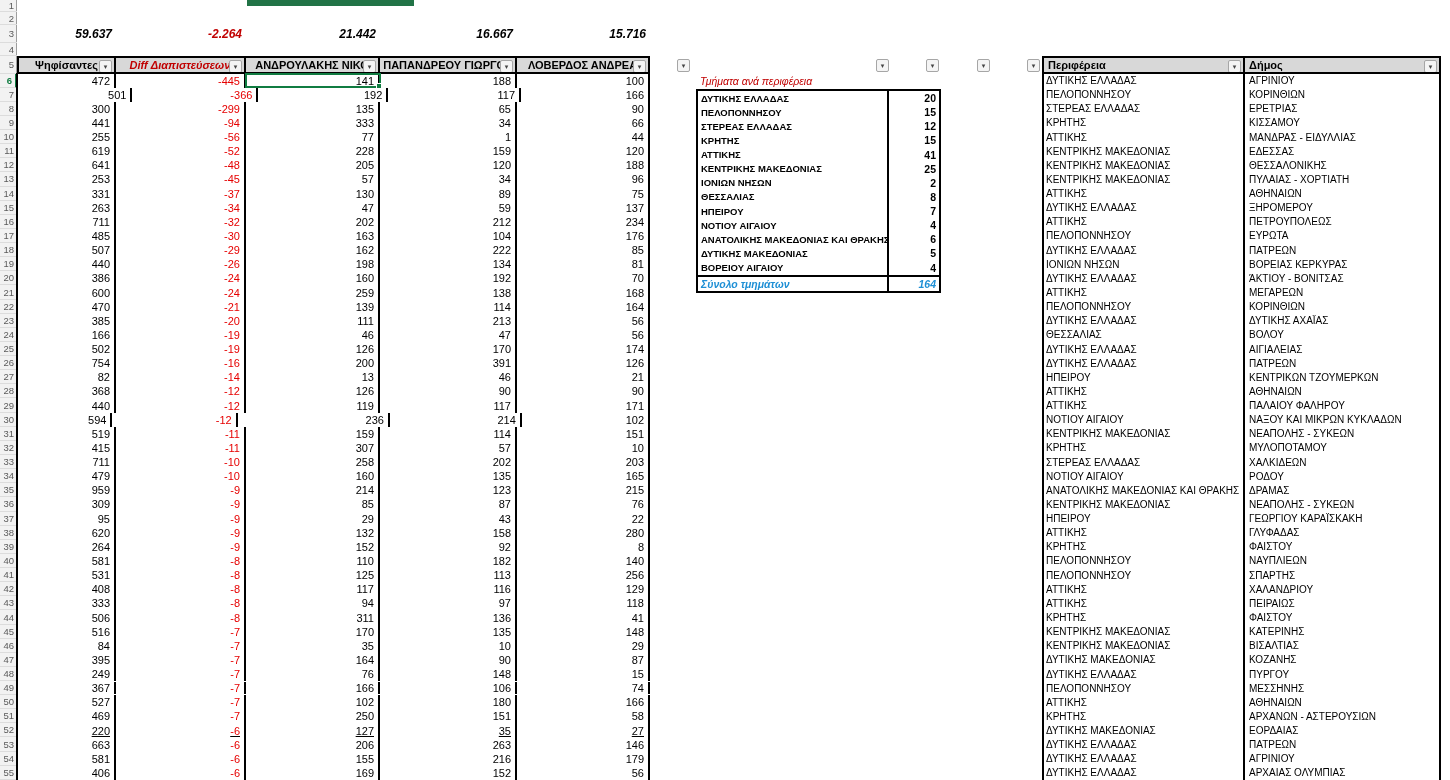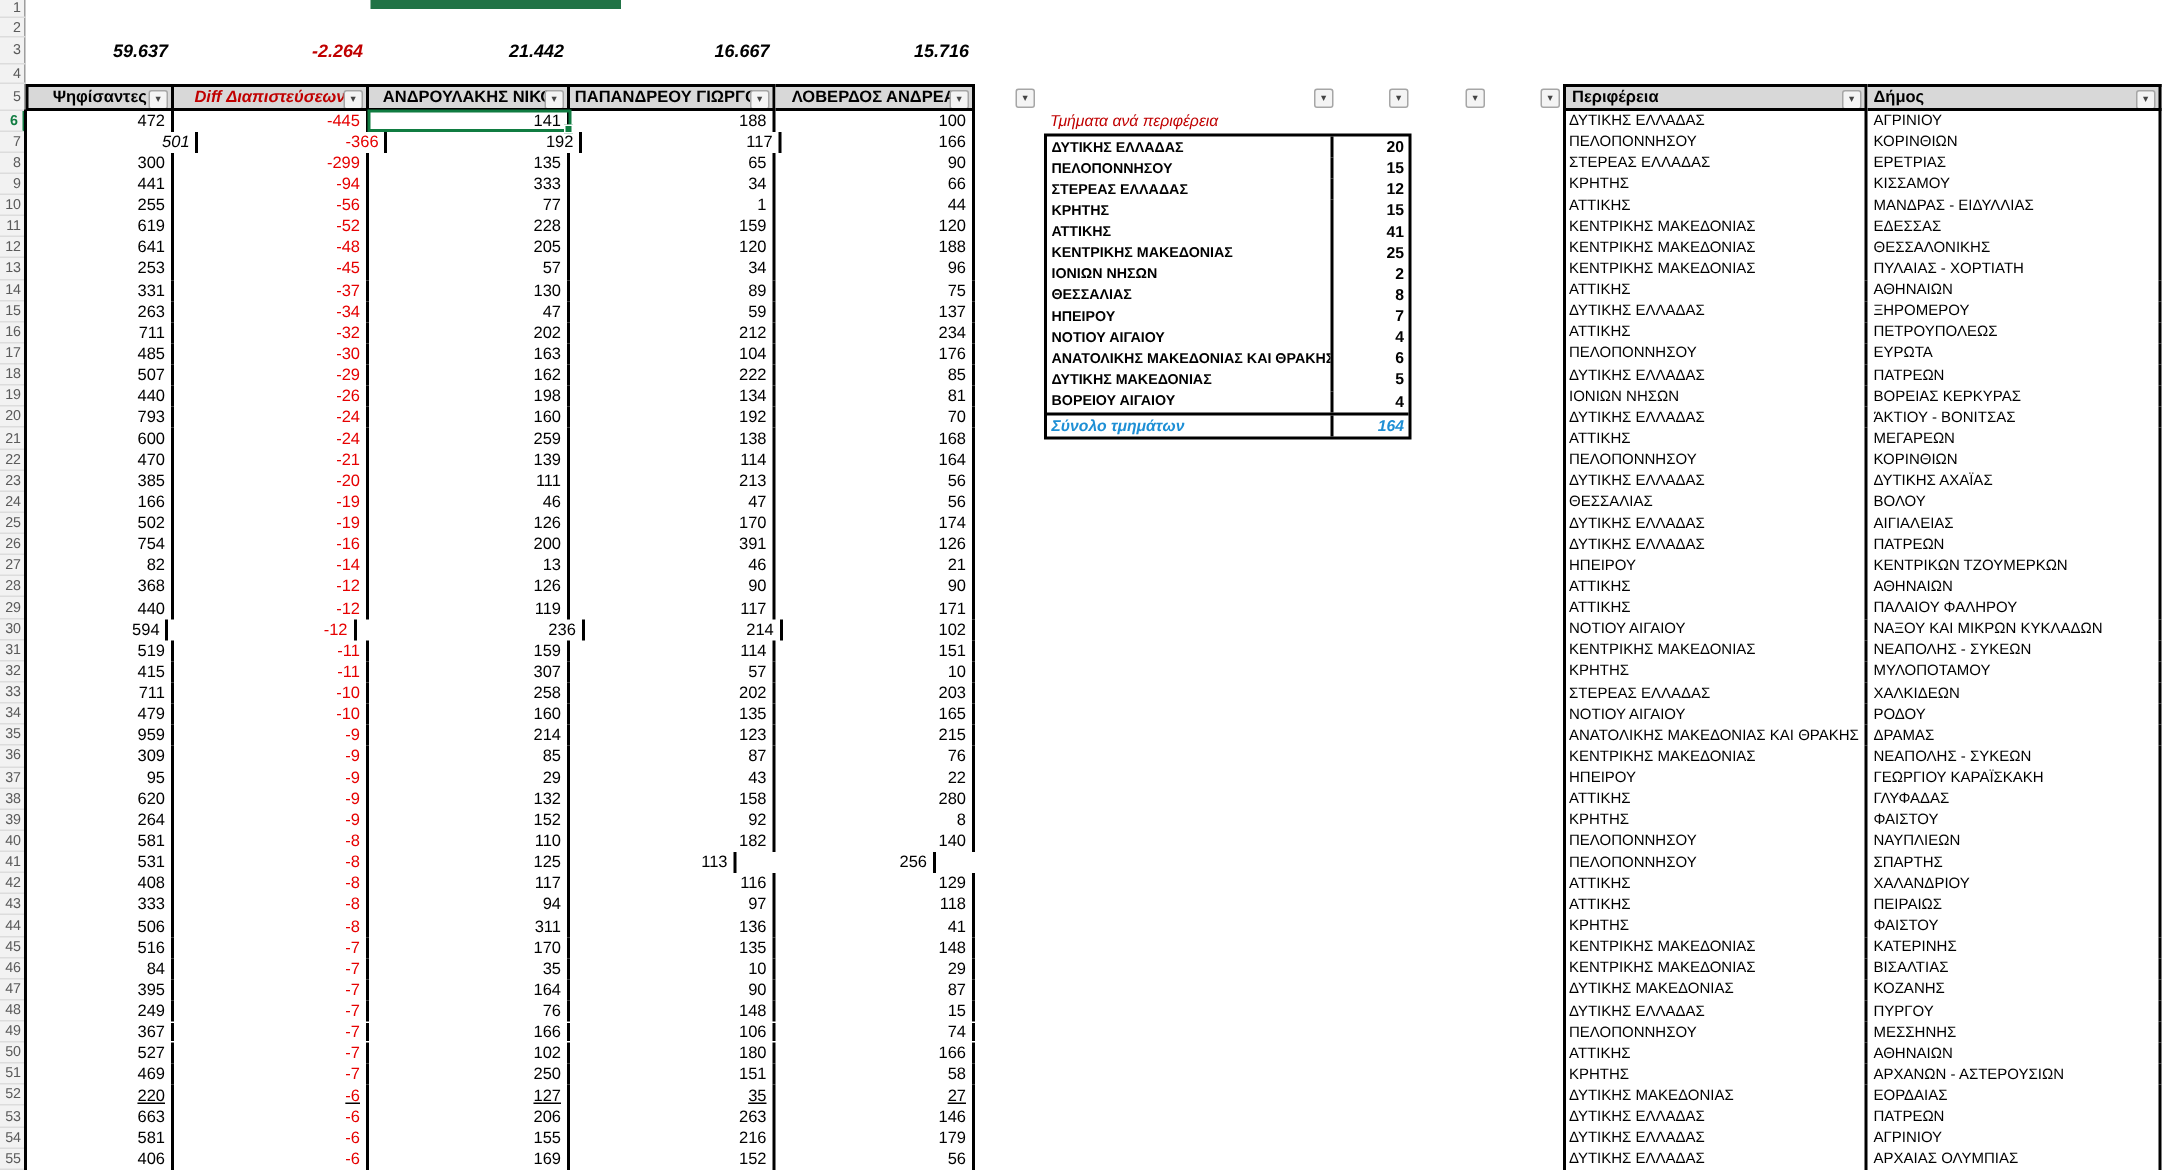--- a/index.html
+++ b/index.html
@@ -165,21 +165,21 @@
 
   <div id="left-body">
       <div class="trow" style="left: 17px; top: 73.5px; width: 633px; height: 14.13px;">
         <div class="cell num" style="width: 99px;">472</div>
         <div class="cell num diff" style="width: 130px;">-445</div>
         <div class="cell num" style="width: 134px;">141</div>
         <div class="cell num" style="width: 137px;">188</div>
         <div class="cell num" style="width: 133px;">100</div>
       </div>
       <div class="trow" style="left: 17px; top: 87.63px; width: 633px; height: 14.13px;">
-        <div class="cell num" style="width: 119px; font-style: italic;">501</div>
+        <div class="cell num" style="width: 119px;">501</div>
         <div class="cell num diff" style="width: 130px;">-366</div>
         <div class="cell num" style="width: 134px;">192</div>
         <div class="cell num" style="width: 137px;">117</div>
         <div class="cell num" style="width: 133px;">166</div>
       </div>
       <div class="trow" style="left: 17px; top: 101.76px; width: 633px; height: 14.13px;">
         <div class="cell num" style="width: 99px;">300</div>
         <div class="cell num diff" style="width: 130px;">-299</div>
         <div class="cell num" style="width: 134px;">135</div>
         <div class="cell num" style="width: 137px;">65</div>
@@ -256,21 +256,21 @@
         <div class="cell num" style="width: 133px;">85</div>
       </div>
       <div class="trow" style="left: 17px; top: 257.19px; width: 633px; height: 14.13px;">
         <div class="cell num" style="width: 99px;">440</div>
         <div class="cell num diff" style="width: 130px;">-26</div>
         <div class="cell num" style="width: 134px;">198</div>
         <div class="cell num" style="width: 137px;">134</div>
         <div class="cell num" style="width: 133px;">81</div>
       </div>
       <div class="trow" style="left: 17px; top: 271.32px; width: 633px; height: 14.13px;">
-        <div class="cell num" style="width: 99px;">793</div>
+        <div class="cell num" style="width: 99px;">386</div>
         <div class="cell num diff" style="width: 130px;">-24</div>
         <div class="cell num" style="width: 134px;">160</div>
         <div class="cell num" style="width: 137px;">192</div>
         <div class="cell num" style="width: 133px;">70</div>
       </div>
       <div class="trow" style="left: 17px; top: 285.45px; width: 633px; height: 14.13px;">
         <div class="cell num" style="width: 99px;">600</div>
         <div class="cell num diff" style="width: 130px;">-24</div>
         <div class="cell num" style="width: 134px;">259</div>
         <div class="cell num" style="width: 137px;">138</div>
@@ -406,21 +406,21 @@
         <div class="cell num" style="width: 99px;">581</div>
         <div class="cell num diff" style="width: 130px;">-8</div>
         <div class="cell num" style="width: 134px;">110</div>
         <div class="cell num" style="width: 137px;">182</div>
         <div class="cell num" style="width: 133px;">140</div>
       </div>
       <div class="trow" style="left: 17px; top: 568.05px; width: 633px; height: 14.13px;">
         <div class="cell num" style="width: 99px;">531</div>
         <div class="cell num diff" style="width: 130px;">-8</div>
         <div class="cell num" style="width: 134px;">125</div>
-        <div class="cell num" style="width: 111px; padding-left: 28px;">113</div>
+        <div class="cell num" style="width: 137px; padding-left: 28px;">113</div>
         <div class="cell num" style="width: 133px;">256</div>
       </div>
       <div class="trow" style="left: 17px; top: 582.18px; width: 633px; height: 14.13px;">
         <div class="cell num" style="width: 99px;">408</div>
         <div class="cell num diff" style="width: 130px;">-8</div>
         <div class="cell num" style="width: 134px;">117</div>
         <div class="cell num" style="width: 137px;">116</div>
         <div class="cell num" style="width: 133px;">129</div>
       </div>
       <div class="trow" style="left: 17px; top: 596.31px; width: 633px; height: 14.13px;">

